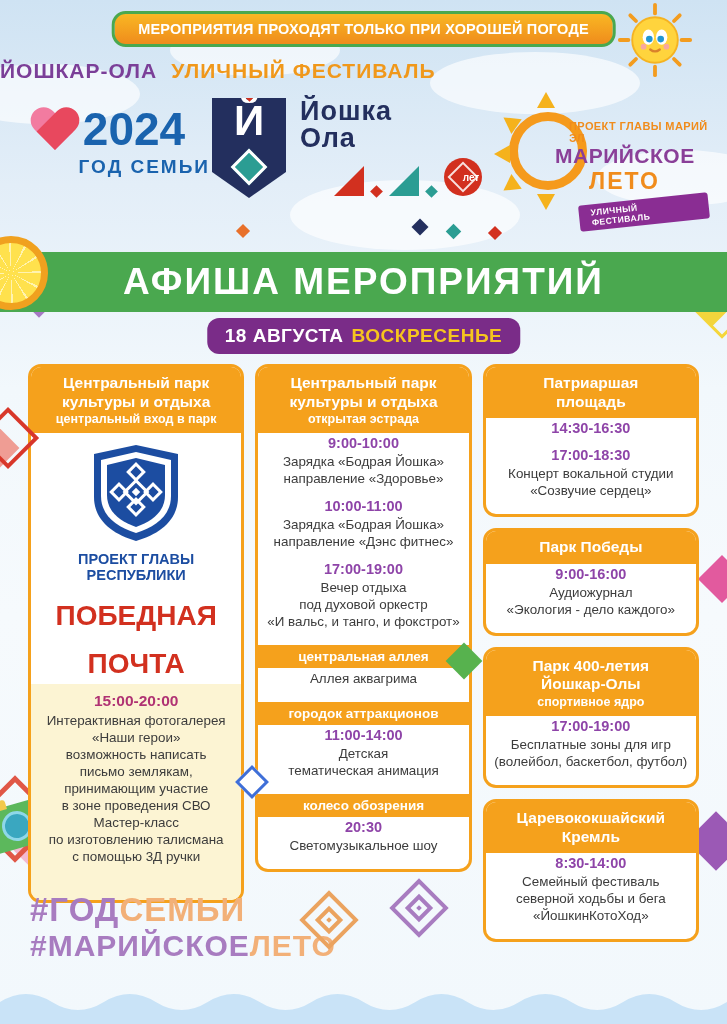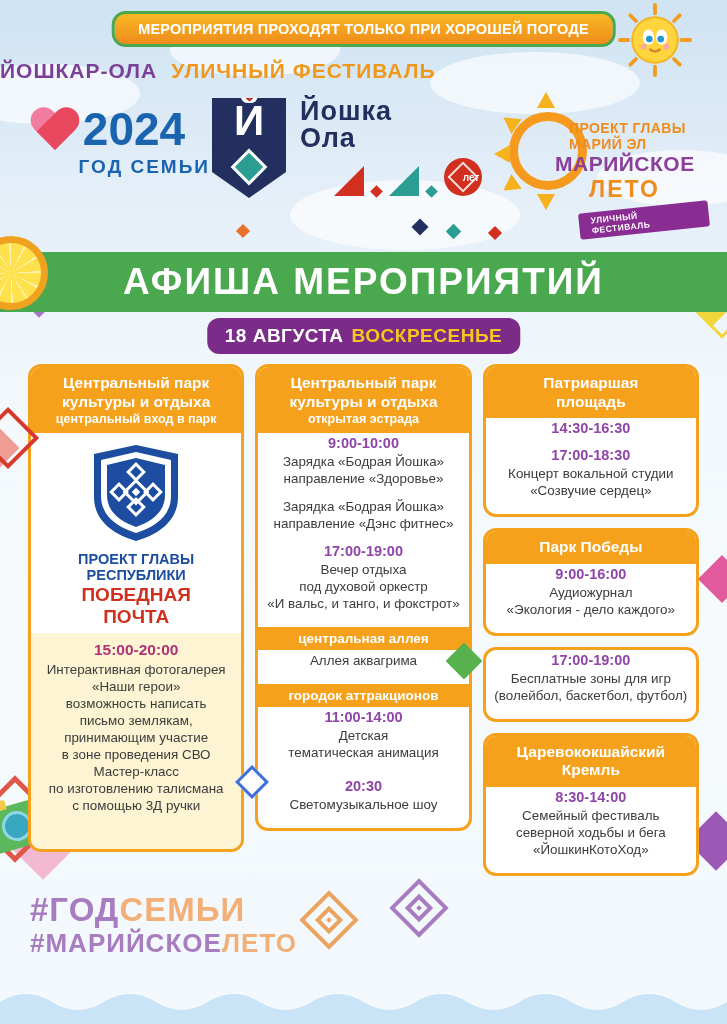--- a/index.html
+++ b/index.html
@@ -54,21 +54,21 @@
     transform:translate(-50%,-50%) rotate(45deg); border:2px solid rgba(255,255,255,.85); }
   .age-circle .let { position:absolute; left:8px; top:0; width:100%; height:100%;
     display:flex; align-items:center; justify-content:center; color:#fff; font-size:10px; font-weight:700; }
 
   .mari-logo { position:absolute; right:18px; top:0; width:200px; height:135px; }
   .mari-sun { position:absolute; left:0; top:14px; width:78px; height:78px; border-radius:50%;
     border:9px solid #f59a1c; }
   .mari-ray { position:absolute; width:0; height:0; border-left:9px solid transparent;
     border-right:9px solid transparent; border-bottom:16px solid #f5b21c; }
   .mari-texts { position:absolute; left:46px; top:22px; width:154px; text-align:left; }
-  .mari-project { color:#f08c1c; font-size:14px; font-weight:700; letter-spacing:.4px; margin-left:14px; }
+  .mari-project { color:#f08c1c; font-size:11px; font-weight:700; letter-spacing:.4px; margin-left:14px; }
   .mari-line1 { color:#8a3f98; font-size:21px; font-weight:800; letter-spacing:.5px; }
   .mari-line2 { color:#f08c1c; font-size:23px; font-weight:800; margin-left:34px; letter-spacing:2px; }
   .mari-ribbon { display:inline-block; margin-left:24px; margin-top:4px; background:#8a2d93; color:#fff;
     font-size:8.5px; font-weight:700; padding:3px 12px; border-radius:3px; transform:rotate(-6deg); letter-spacing:.5px; }
 
   
   .green-banner { position:absolute; top:252px; left:0; width:100%; height:60px;
     background:var(--banner-green,#4aa84f); display:flex; align-items:center; justify-content:center; z-index:4; }
   .green-banner .txt { color:#fff; font-size:37px; font-weight:800; letter-spacing:2px; }
   .date-pill { position:absolute; top:318px; left:50%; transform:translateX(-50%);
@@ -91,27 +91,27 @@
   .card-body { padding:2px 5px 4px; text-align:center; }
   .card-body.highlight { background:var(--highlight-bg,#fcf4d3); padding:8px 6px 24px; }
   .event { margin:0 0 11px; }
   .event-time { color:var(--time-purple,#8e44a8); font-weight:800; font-size:14.5px; margin-bottom:2px; }
   .event-time.accent { color:var(--accent-magenta,#b03273); font-size:15.5px; }
   .event-text { color:var(--text-dark,#3c3c3c); font-size:13.4px; line-height:1.27;
     font-weight:500; white-space:pre-line; }
 
   .special { text-align:center; padding:10px 4px 6px; }
   .special-project { color:#1c4da1; font-weight:800; font-size:14.5px; margin-top:4px; }
-  .special-big { color:var(--red,#d2301f); font-weight:800; font-size:19px; line-height:1.05; margin-top:2px; }
+  .special-big { color:var(--red,#d2301f); font-weight:800; font-size:28px; line-height:1.05; margin-top:18px; }
 
   
   .hashtags { position:absolute; left:30px; top:891px; z-index:4; }
   .hashtag { font-weight:800; line-height:1.15; letter-spacing:1px; }
   .hashtag-1 { font-size:33px; }
-  .hashtag-2 { font-size:26px;text-align:right; }
+  .hashtag-2 { font-size:30px;text-align:right; }
   .ht-purple { color:#a87cc0; }
   .ht-orange { color:#f2b078; }
   .mari-ornament { position:absolute; width:42px; height:42px; transform:rotate(45deg); }
   .mari-ornament .o1 { position:absolute; inset:0; border:4px solid currentColor; }
   .mari-ornament .o2 { position:absolute; inset:11px; border:4px solid currentColor; }
   .mari-ornament .o3 { position:absolute; inset:19px; background:currentColor; }
   .orn-orange { color:#eba35f; left:278px; top:8px; }
   .orn-purple { color:#a87cc0; left:368px; top:-4px; }
 
   
@@ -281,20 +281,21 @@
 культуры и отдыха</div>
             <div class="card-subtitle">открытая эстрада</div>
           </div>
           <div class="card-body">
             <div class="event">
               <div class="event-time">9:00-10:00</div>
               <div class="event-text">Зарядка «Бодрая Йошка»
 направление «Здоровье»</div>
             </div>
             <div class="event">
+              <div class="event-time">10:00-11:00</div>
               <div class="event-text">Зарядка «Бодрая Йошка»
 направление «Дэнс фитнес»</div>
             </div>
             <div class="event">
               <div class="event-time">17:00-19:00</div>
               <div class="event-text">Вечер отдыха
 под духовой оркестр
 «И вальс, и танго, и фокстрот»</div>
             </div>
           </div>
@@ -305,20 +306,21 @@
             </div>
           </div>
           <div class="sub-bar">городок аттракционов</div>
           <div class="card-body">
             <div class="event">
               <div class="event-time">11:00-14:00</div>
               <div class="event-text">Детская
 тематическая анимация</div>
             </div>
           </div>
+          <div class="sub-bar">колесо обозрения</div>
           <div class="card-body">
             <div class="event">
               <div class="event-time">20:30</div>
               <div class="event-text">Светомузыкальное шоу</div>
             </div>
           </div>
         </div>
       </div>
       <div class="column">
         <div class="card">
@@ -343,20 +345,25 @@
           </div>
           <div class="card-body">
             <div class="event">
               <div class="event-time">9:00-16:00</div>
               <div class="event-text">Аудиожурнал
 «Экология - дело каждого»</div>
             </div>
           </div>
         </div>
         <div class="card">
+          <div class="card-header">
+            <div class="card-title">Парк 400-летия
+Йошкар-Олы</div>
+            <div class="card-subtitle">спортивное ядро</div>
+          </div>
           <div class="card-body">
             <div class="event">
               <div class="event-time">17:00-19:00</div>
               <div class="event-text">Бесплатные зоны для игр
 (волейбол, баскетбол, футбол)</div>
             </div>
           </div>
         </div>
         <div class="card">
           <div class="card-header">

